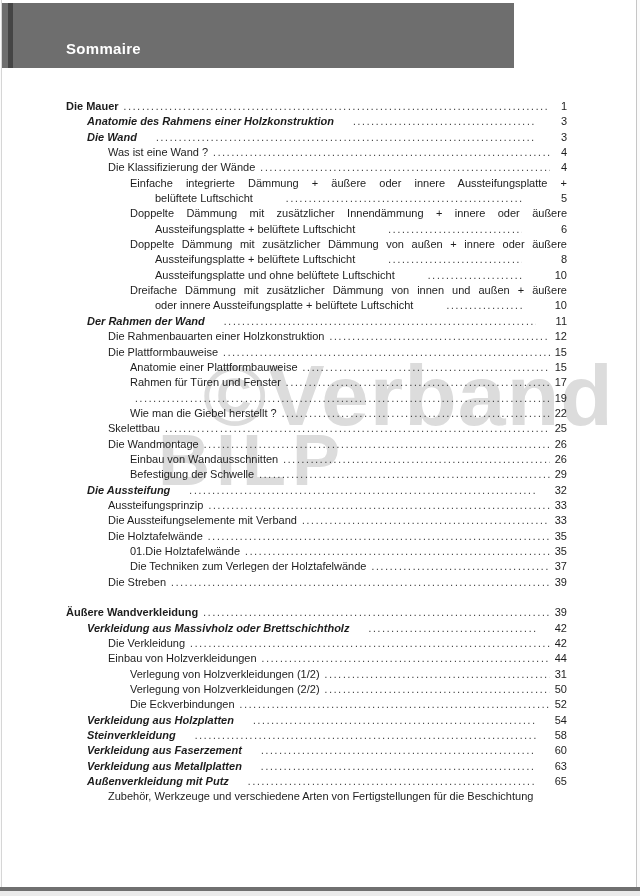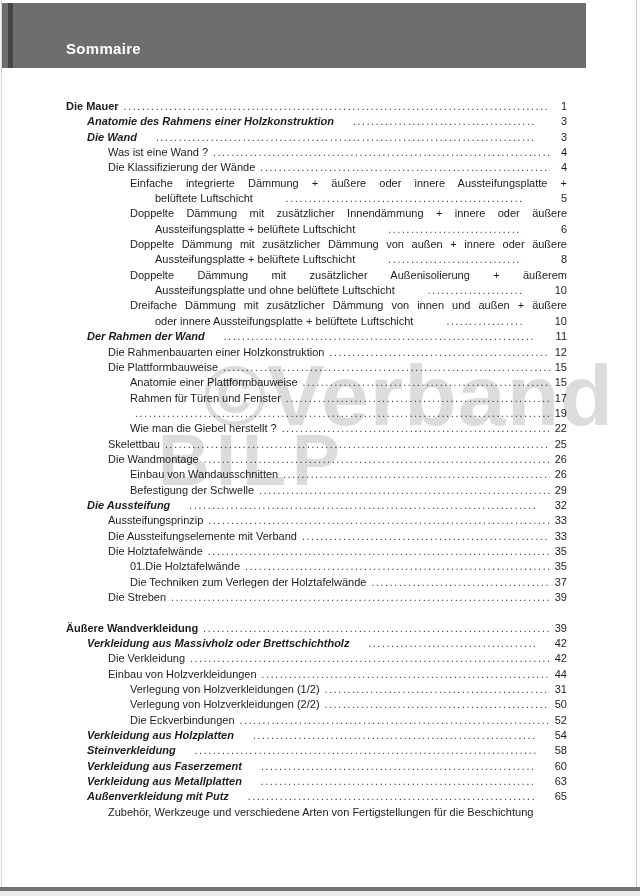--- a/index.html
+++ b/index.html
@@ -9,21 +9,21 @@
     font-family:"Liberation Sans",sans-serif;
     -webkit-font-smoothing:antialiased;
   }
   .page{
     position:absolute;left:1px;top:0;width:634px;height:891px;
     background:var(--page-bg,#ffffff);
     border-left:1px solid #d6d6d6;border-right:1px solid #c6c6c6;
     z-index:0;
   }
   .header-bar{
-    position:absolute;left:2px;top:3px;width:584px;height:65px;
+    position:absolute;left:2px;top:3px;width:512px;height:65px;
     background:var(--header-bar,#6e6e6e);
     z-index:3;
   }
   .header-accent{
     position:absolute;left:6px;top:0;width:5px;height:100%;
     background:var(--header-accent,#454545);
   }
   .header-title{
     position:absolute;left:64px;top:37px;
     color:#ffffff;font-weight:bold;font-size:15px;letter-spacing:.3px;
@@ -120,21 +120,20 @@
       <span class="label">Aussteifungsplatte + belüftete Luftschicht</span>
       <span class="dots">............................................................................................................................................................................................................................</span>
       <span class="num">6</span>
     </div>
     <div class="row-justified lv3 ">Doppelte Dämmung mit zusätzlicher Dämmung von außen + innere oder äußere</div>
     <div class="row lv4 ">
       <span class="label">Aussteifungsplatte + belüftete Luftschicht</span>
       <span class="dots">............................................................................................................................................................................................................................</span>
       <span class="num">8</span>
     </div>
-    <div class="row-justified lv3 ">Doppelte Dämmung mit zusätzlicher Außenisolierung + äußerem</div>
     <div class="row lv4 ">
       <span class="label">Aussteifungsplatte und ohne belüftete Luftschicht</span>
       <span class="dots">............................................................................................................................................................................................................................</span>
       <span class="num">10</span>
     </div>
     <div class="row-justified lv3 ">Dreifache Dämmung mit zusätzlicher Dämmung von innen und außen + äußere</div>
     <div class="row lv4 ">
       <span class="label">oder innere Aussteifungsplatte + belüftete Luftschicht</span>
       <span class="dots">............................................................................................................................................................................................................................</span>
       <span class="num">10</span>

